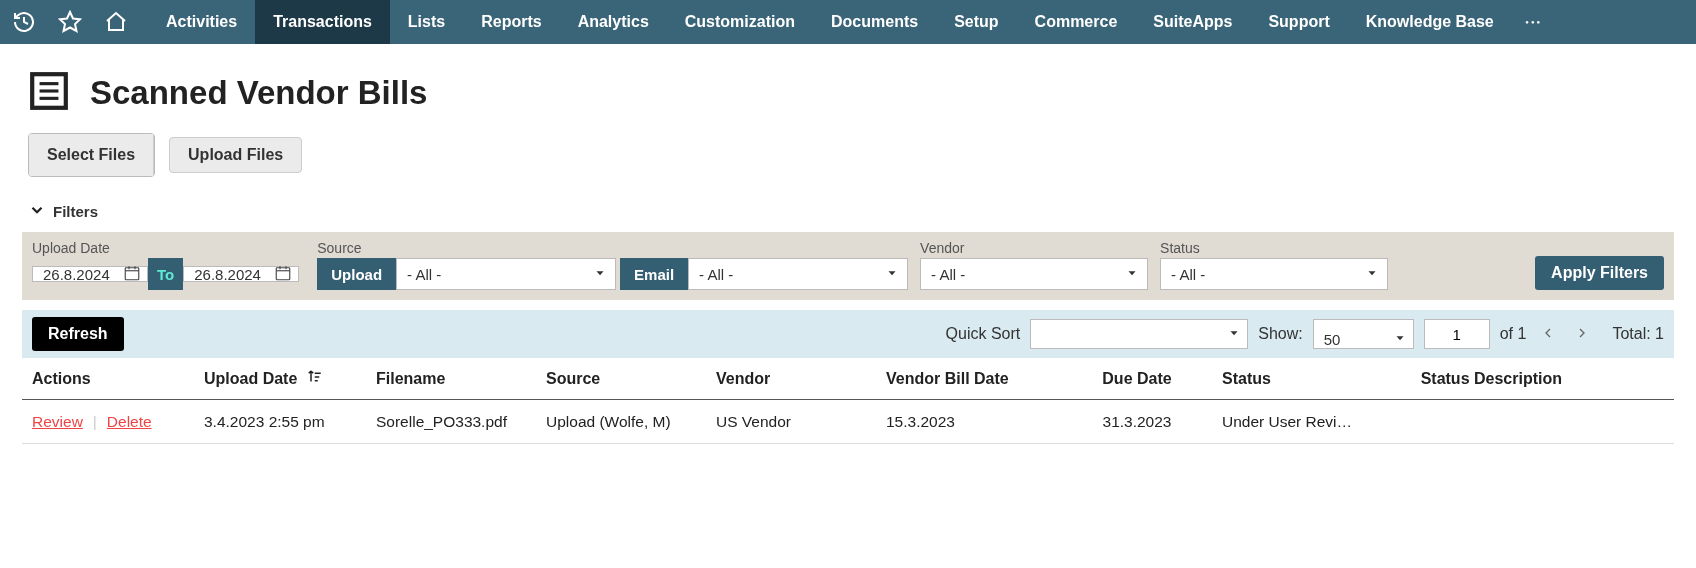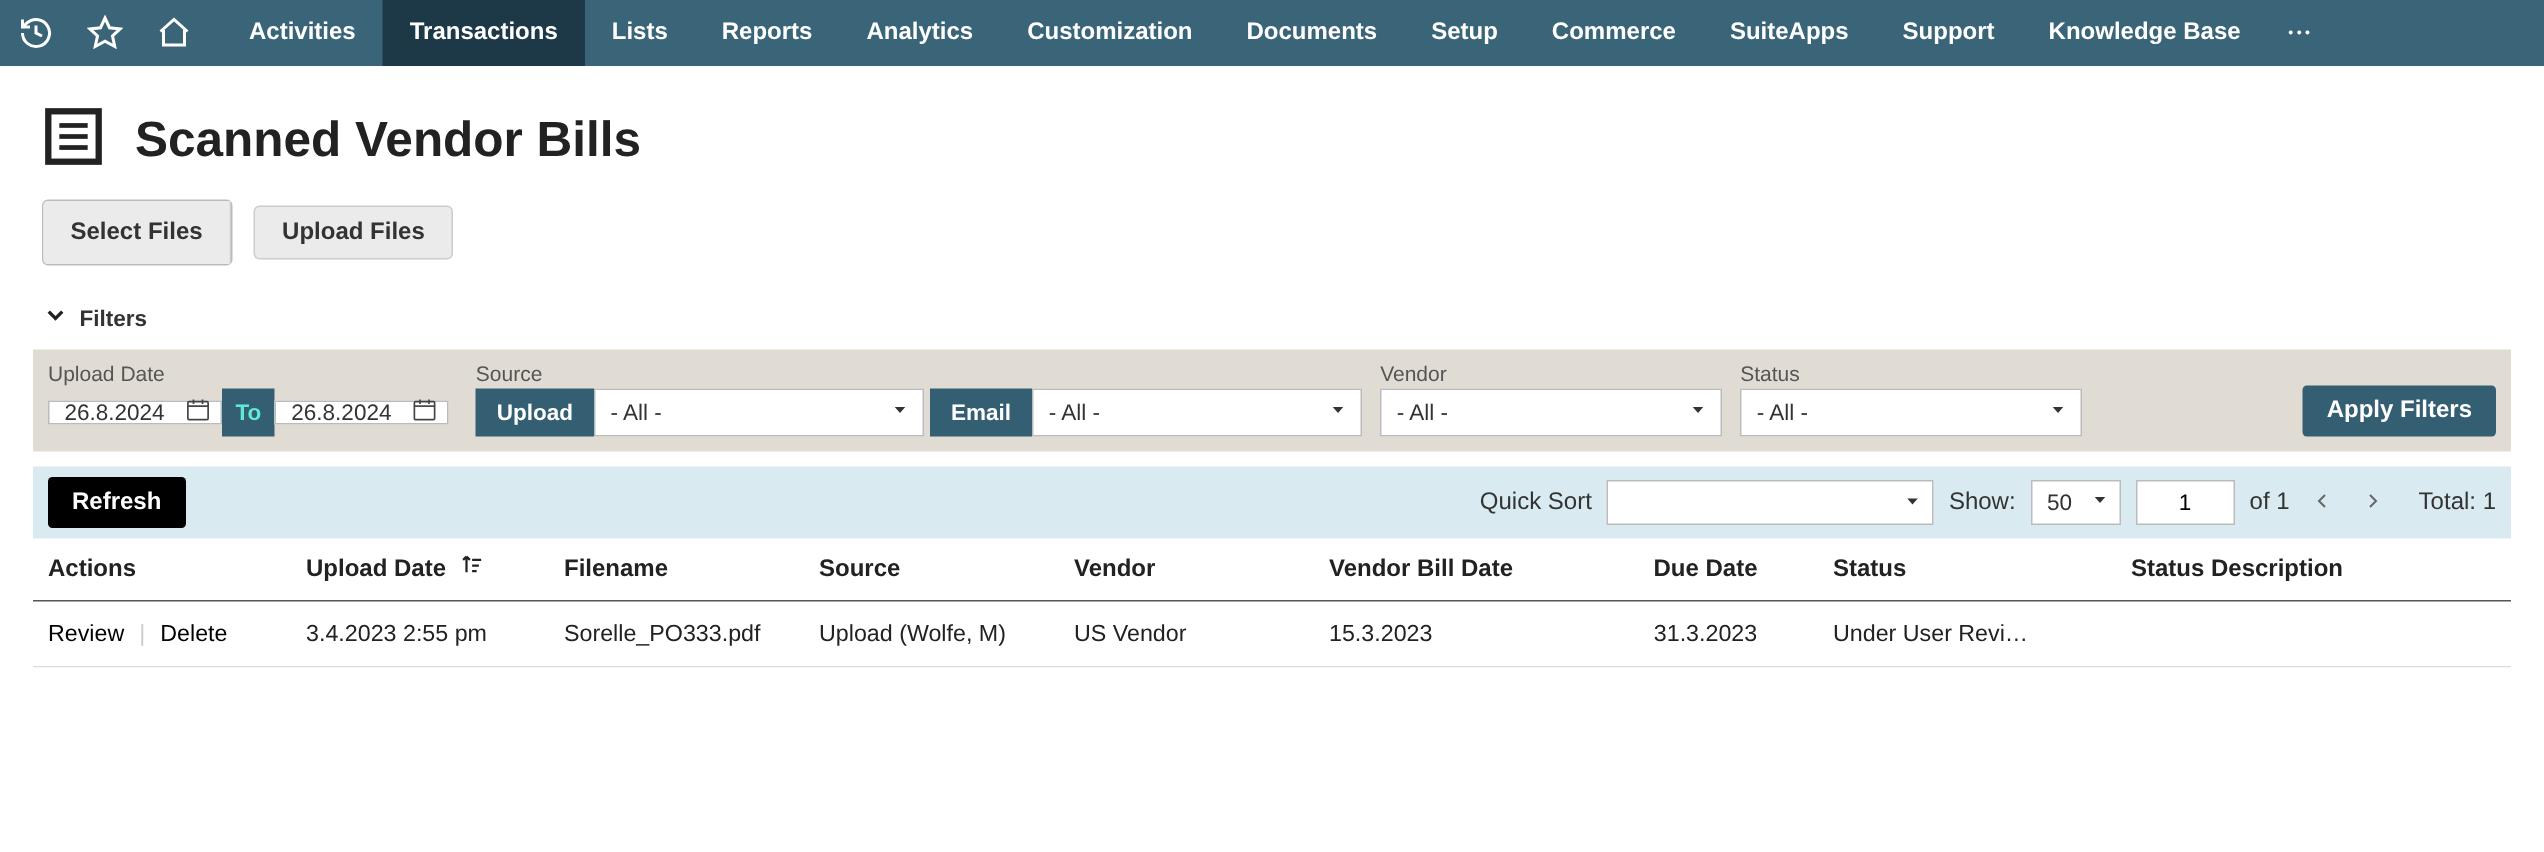--- a/index.html
+++ b/index.html
@@ -50,21 +50,21 @@
     .sel-status { width: 228px; margin-left: 6px;}
     .apply-btn { background: #345e72; color: #fff; border: none; height: 34px; padding: 0 16px; font-size: 16px; font-weight: 700; border-radius: 3px; cursor: pointer; margin-left: auto; }
 
     
     .toolbar { background: #d9eaf0; margin: 10px 22px 0 22px; height: 48px; display: flex; align-items: center; padding: 0 10px; gap: 12px; }
     .refresh-btn { background: #000000; color: #fff; border: none; height: 34px; padding: 0 16px; font-size: 16px; font-weight: 700; border-radius: 3px; cursor: pointer; }
     .toolbar-right { margin-left: auto; display: flex; align-items: center; gap: 10px; }
     .toolbar-right .lbl { font-size: 16px; color: #333; }
     .qs-select { width: 218px; height: 30px; background: #fff; border: 1px solid #bbb; display: inline-flex; align-items: center; justify-content: flex-end; padding: 0 6px; cursor:pointer; }
     .qs-select .caret svg { width: 14px; height: 14px; }
-    .show-select { width: 60px; height: 30px; background: #fff; border: 1px solid #bbb; display: inline-flex; align-items: center; justify-content: space-between; padding: 0 6px 0 10px; cursor: pointer; font-size: 15px; }
+    .show-select { width: 101px; height: 30px; background: #fff; border: 1px solid #bbb; display: inline-flex; align-items: flex-end; justify-content: space-between; padding: 0 6px 0 10px; cursor: pointer; font-size: 15px; }
     .show-select .caret svg { width: 14px; height: 14px; }
     .page-input { width: 66px; height: 30px; border: 1px solid #bbb; background:#fff; text-align: center; font-size: 15px; }
     .of-label { font-size: 16px; color: #333; }
     .pager-arrow { color: #666; cursor: pointer; padding: 0 4px; }
     .pager-arrow svg { width: 16px; height: 16px; stroke: #666; fill:none; stroke-width:2; }
     .total-label { font-size: 16px; color: #333; margin-left: 8px; }
 
     
     .data-table { margin: 0 22px; width: calc(100% - 44px); }
     .thead-row { display: flex; align-items: center; height: 42px; border-bottom: 1px solid #555; padding: 0 10px; }
@@ -74,21 +74,21 @@
     .sort-icon svg { width:18px; height:18px; }
     .col-filename { width: 170px; }
     .col-source { width: 170px; }
     .col-vendor { width: 170px; }
     .col-billdate { width: 166px; }
     .col-duedate { width: 170px; text-align: center; }
     .col-status { width: 170px; }
     .col-statusdesc { width: 170px; text-align: right; }
     .tbody-row { display: flex; align-items: center; height: 44px; border-bottom: 1px solid #ddd; padding: 0 10px; font-size: 15.5px; color: #222; }
     .tbody-row .col-actions { display: flex; align-items: center; gap: 10px; }
-    .link { color: #000000; cursor: pointer; }
+    .link { color: #ef4444; cursor: pointer; text-decoration: underline; }
     .sep { color: #ccc; }
   </style>
 </head>
 <body>
 
 <div class="topnav">
   <div class="topnav-icons">
     <span class="topnav-icon">
       <svg viewBox="0 0 24 24">
           <path d="M3 12a9 9 0 1 0 3-6.7L3 8"></path>

